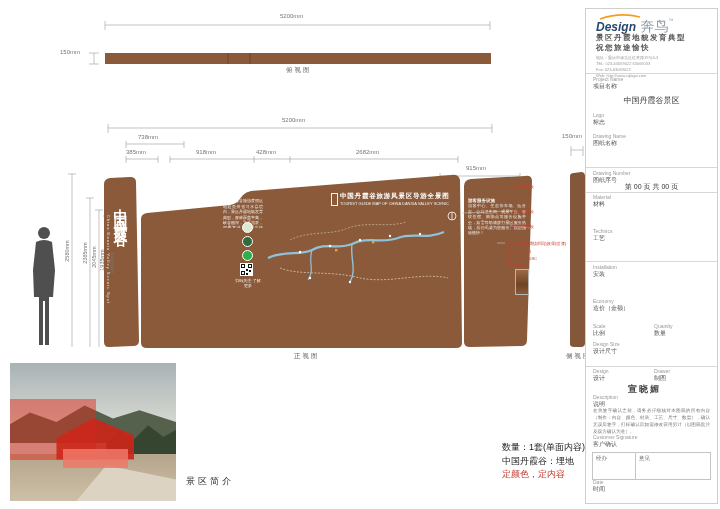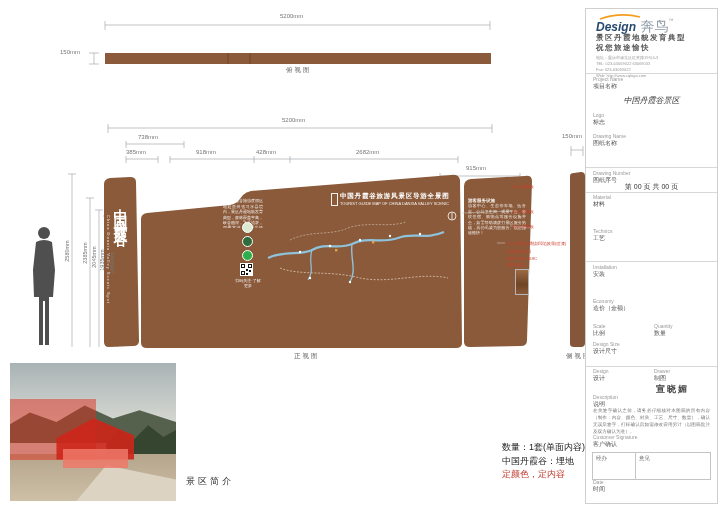--- a/index.html
+++ b/index.html
@@ -281,21 +281,21 @@
       <div>TEL: 023-63069022  63069033</div>
       <div>Fax: 023-63069022</div>
       <div>Web: http://www.cqlogo.com</div>
     </div>
     <div class="sep" style="top:64px;"></div>
 
     <div class="fld" style="top:68px;">
       <span class="en">Project Name</span>
       <span class="cn">项目名称</span>
     </div>
-    <div class="pv" style="top:86px;font-size:8px;font-style:italic;">中国丹霞谷景区</div>
+    <div class="pv" style="top:86px;font-size:8px;">中国丹霞谷景区</div>
 
     <div class="fld" style="top:104px;">
       <span class="en">Logo</span>
       <span class="cn">标志</span>
     </div>
 
     <div class="fld" style="top:125px;">
       <span class="en">Drawing Name</span>
       <span class="cn">图纸名称</span>
     </div>
@@ -339,21 +339,21 @@
     </div>
     <div class="sep" style="top:357px;"></div>
     <div class="fld" style="top:360px;">
       <span class="en">Design</span>
       <span class="cn">设计</span>
     </div>
     <div class="fld" style="top:360px;left:68px;">
       <span class="en">Drawer</span>
       <span class="cn">制图</span>
     </div>
-    <div class="stamp" style="top:374px;margin-left:28px;">宣晓媚</div>
+    <div class="stamp" style="top:374px;">宣晓媚</div>
 
     <div class="fld" style="top:386px;">
       <span class="en">Description</span>
       <span class="cn">说明</span>
     </div>
     <div class="desc-p" style="top:399px;">在您签字确认之前，请务必仔细核对本图稿的所有内容（制作：内容、颜色、材质、工艺、尺寸、数量），确认无误后签字，打样确认后如需修改费用另计（以图稿批注及双方确认为准）。</div>
 
     <div class="fld" style="top:426px;">
       <span class="en">Customer Signature</span>
       <span class="cn">客户确认</span>

